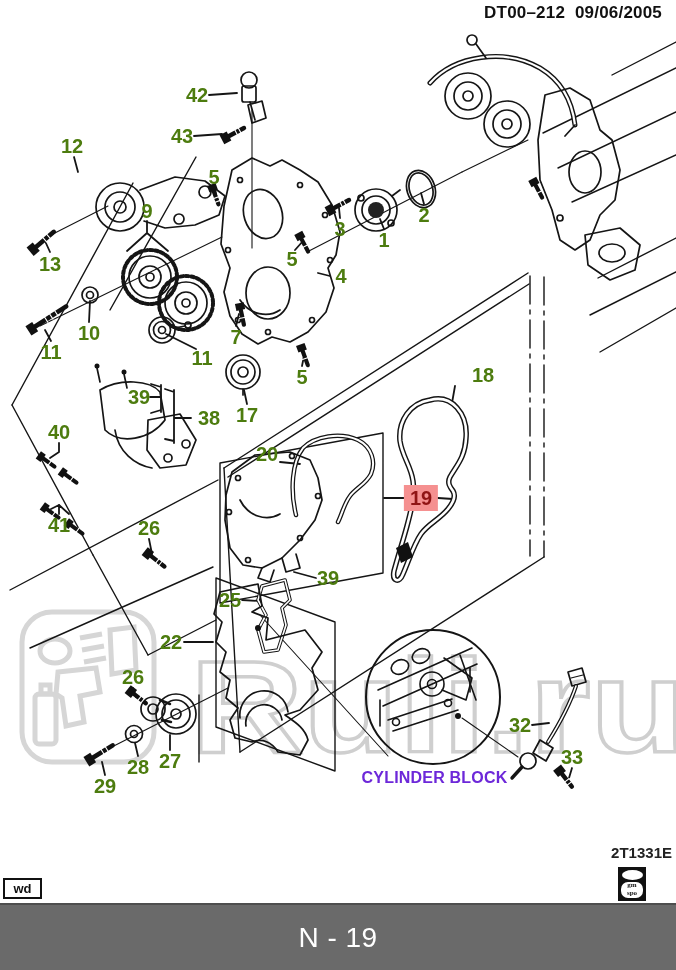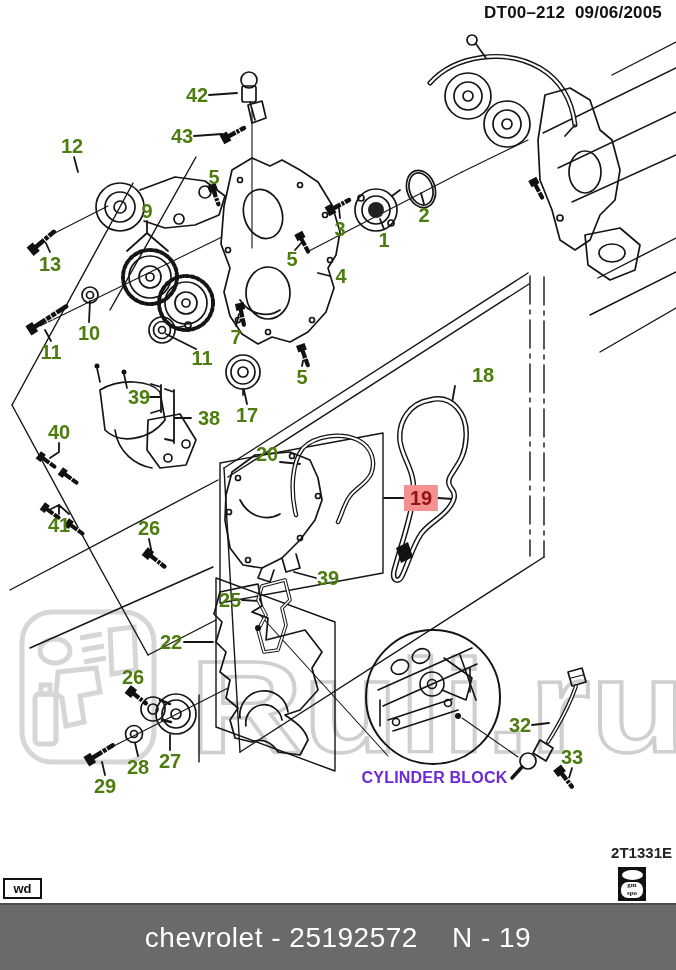--- a/index.html
+++ b/index.html
@@ -464,16 +464,15 @@
 
   <div class="gmspo">
     <div class="oval"></div>
     <div class="txt">
       <div>gm</div>
       <div>spo</div>
     </div>
   </div>
 
   <div class="footer-bar" style="background: rgb(106, 106, 106);">
-    <span>chevrolet - 25192572</span>
     <span>N - 19</span>
   </div>
 </div>
 
 </body></html>

